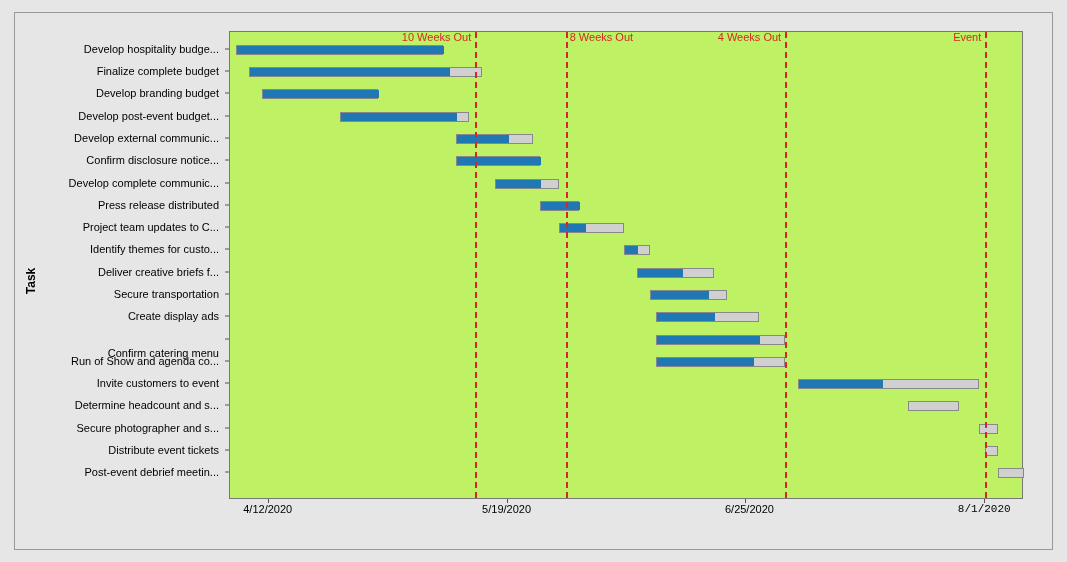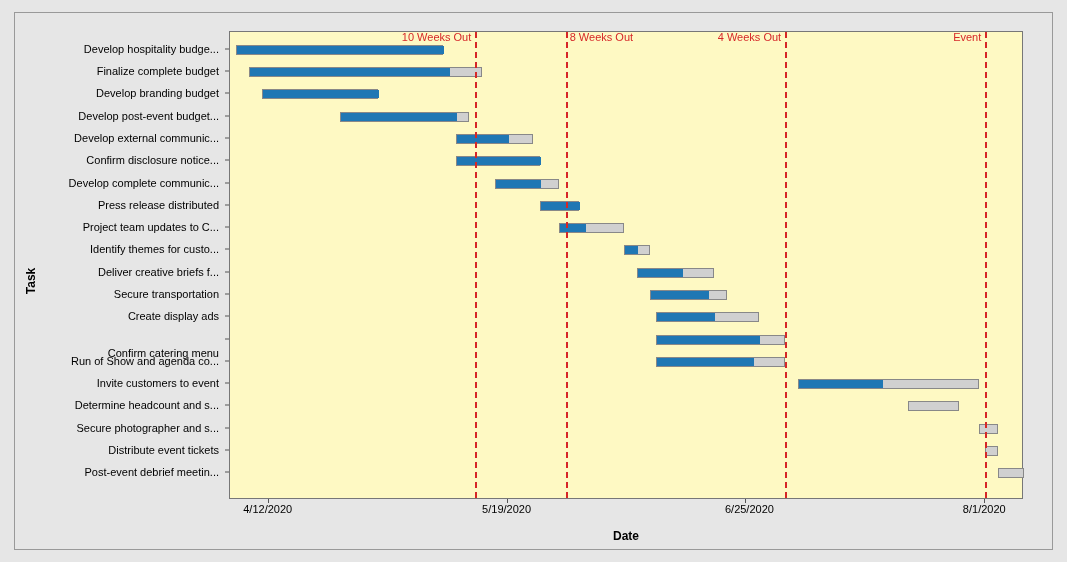--- a/index.html
+++ b/index.html
@@ -19,21 +19,21 @@
     height: 538px;
     background: #e6e6e6;
     border: 1px solid #999;
   }
   .plot-area {
     position: absolute;
     left: 214px;
     top: 18px;
     width: 794px;
     height: 468px;
-    background: #fef9c3;
+    background: #bef264;
     border: 1px solid #777;
   }
   .y-labels {
     position: absolute;
     left: 18px;
     top: 18px;
     width: 192px;
     height: 468px;
   }
   .y-label {
@@ -248,18 +248,17 @@
     </div>
 
   <div class="x-labels" id="x-labels">
       <div class="x-tick" style="left: 38.7317px;"></div>
       <div class="x-label" style="left: 38.7317px;">4/12/2020</div>
       <div class="x-tick" style="left: 277.577px;"></div>
       <div class="x-label" style="left: 277.577px;">5/19/2020</div>
       <div class="x-tick" style="left: 516.423px;"></div>
       <div class="x-label" style="left: 516.423px; padding-left: 8px;">6/25/2020</div>
       <div class="x-tick" style="left: 755.268px;"></div>
-      <div class="x-label" style="left: 755.268px;">8/1/2020</div>
+      <div class="x-label" style="left: 755.268px; font-family: Liberation Mono, monospace;">8/1/2020</div>
     </div>
 
-  <div class="x-axis-title">Date</div>
 
 </div>
 
 </body></html>

